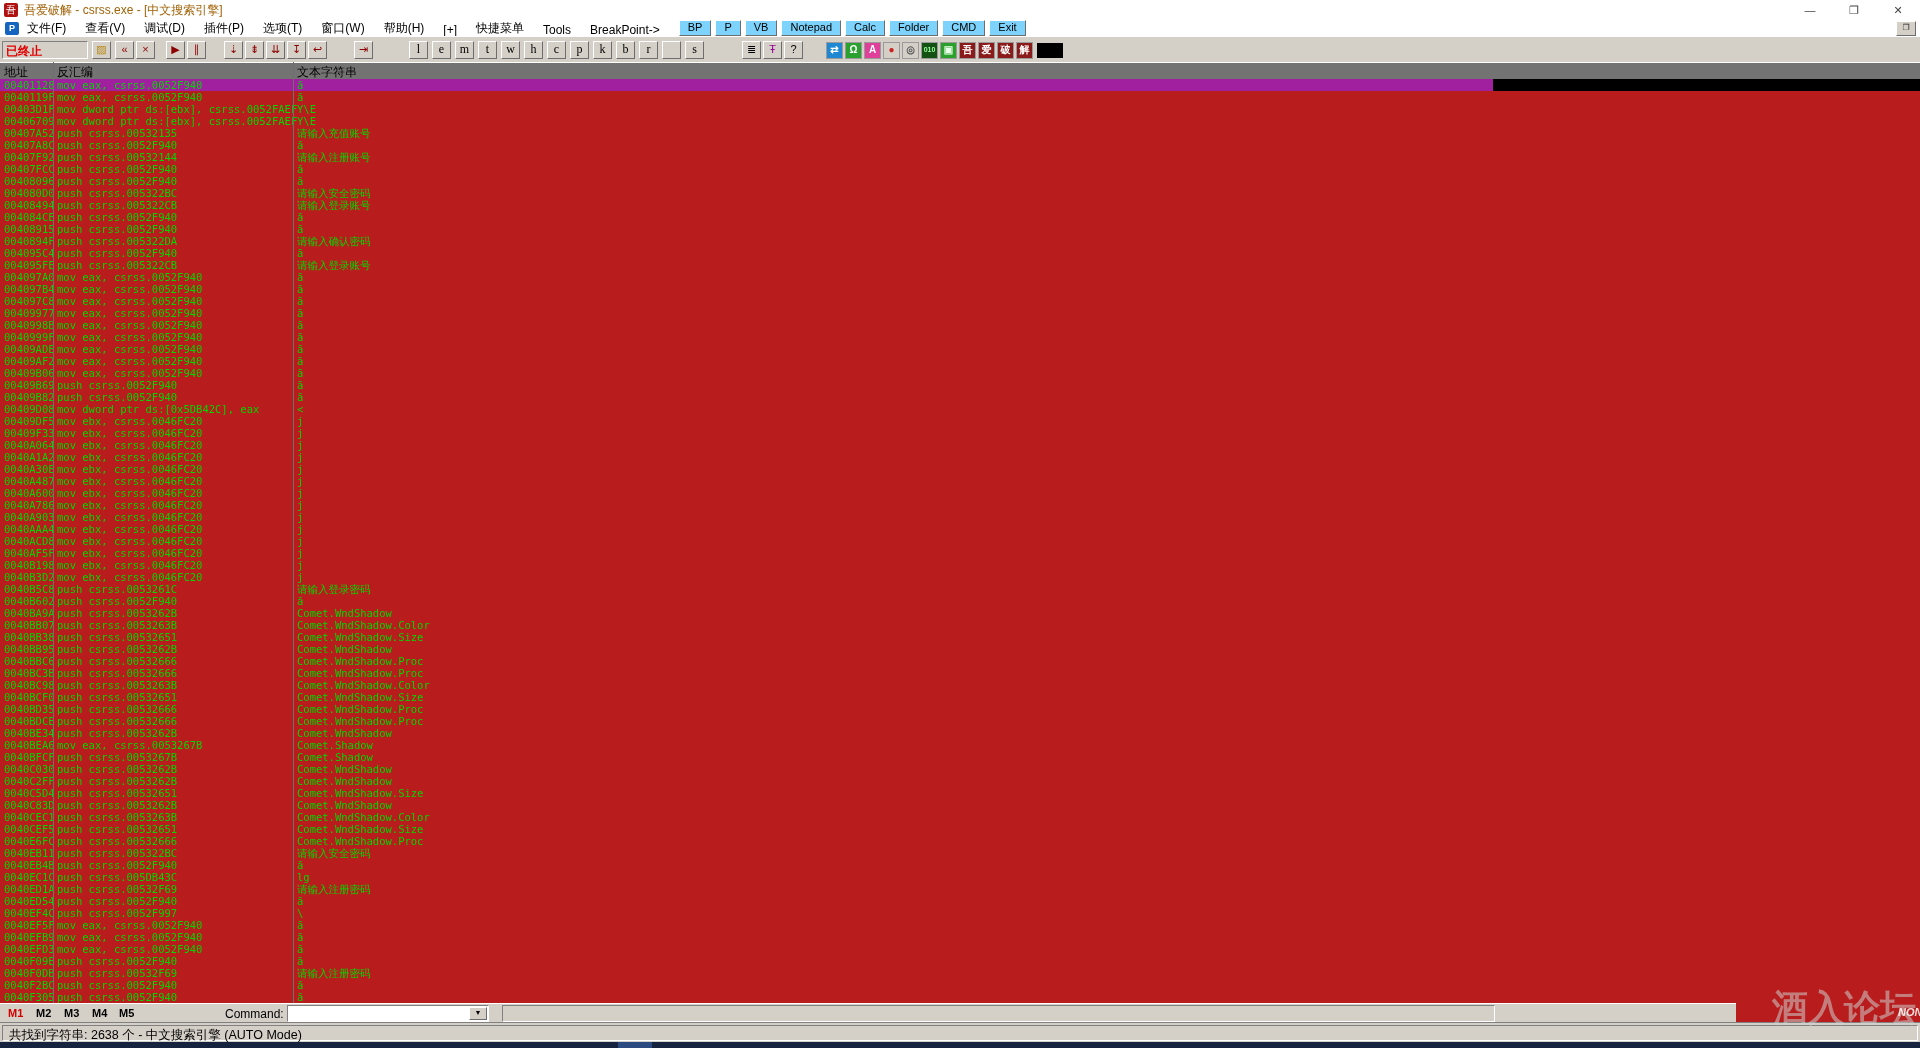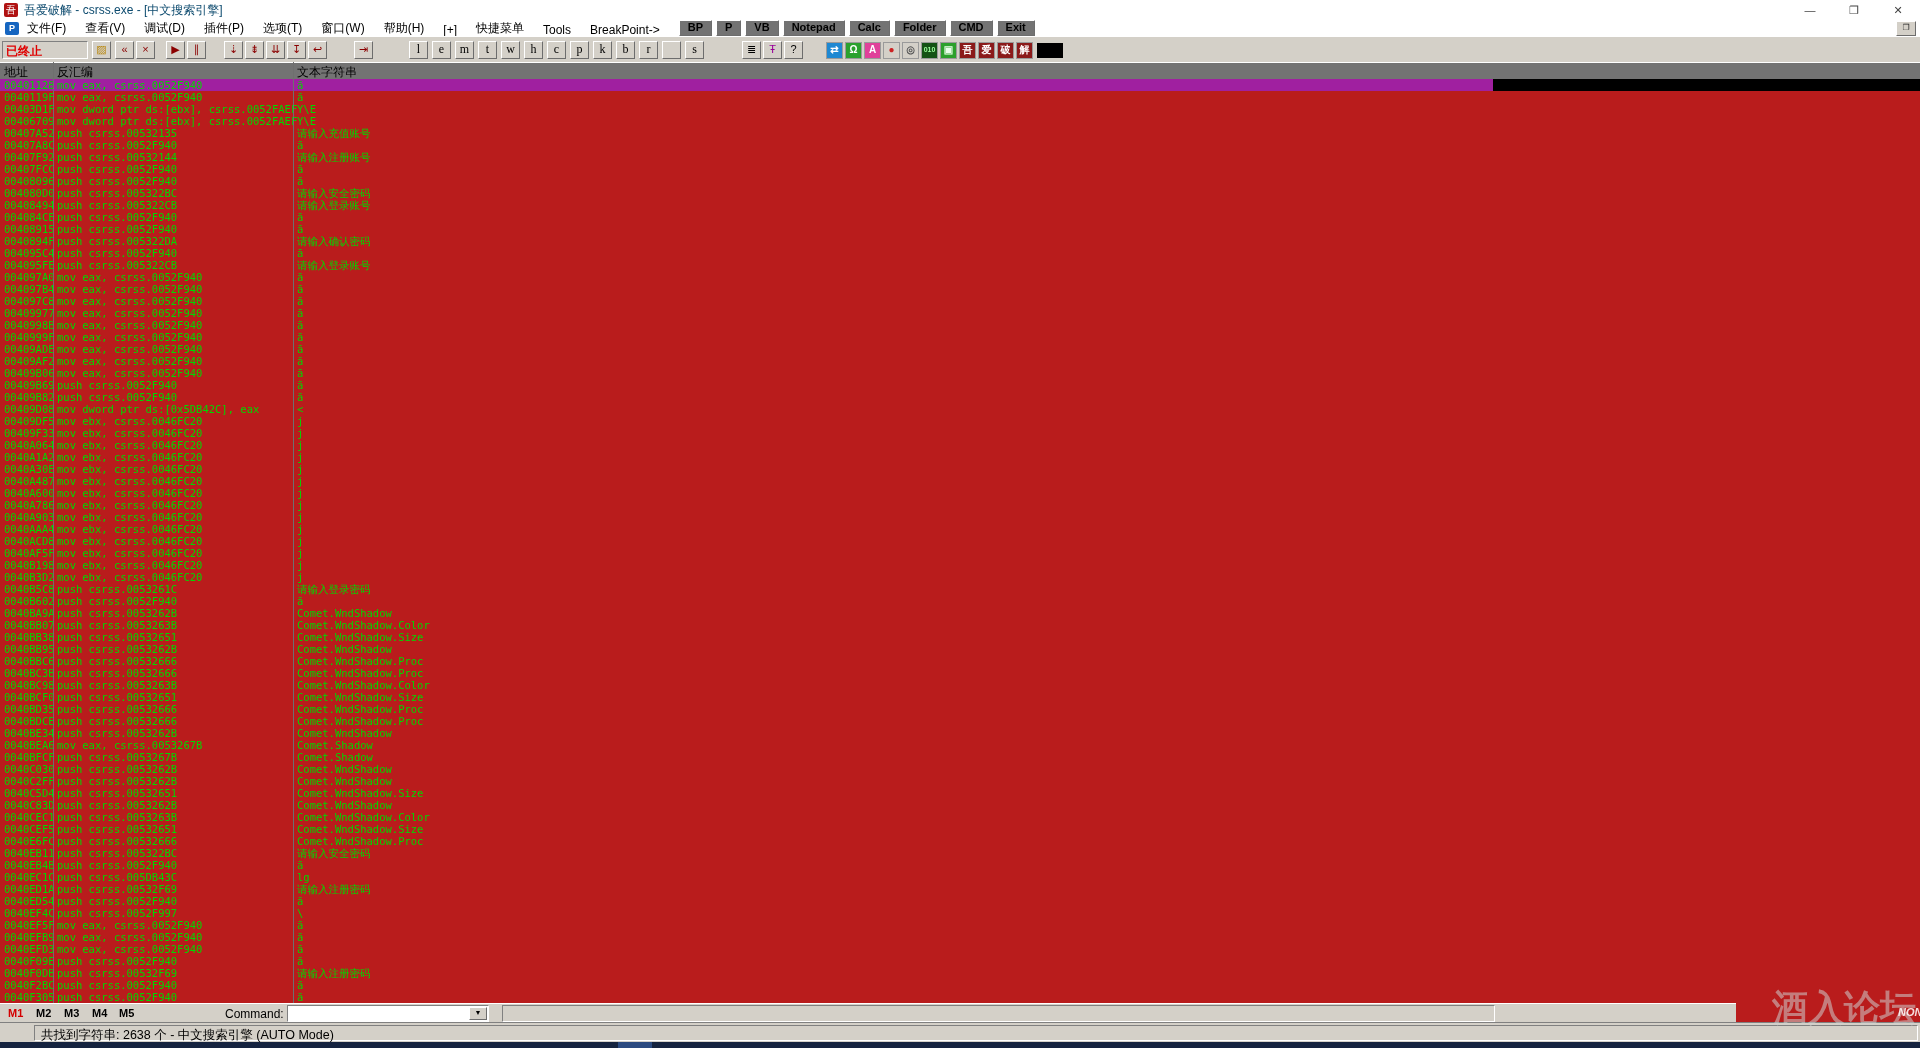--- a/index.html
+++ b/index.html
@@ -3,31 +3,31 @@
 <meta charset="utf-8">
 <style>
   html,body{margin:0;padding:0;background:#000;}
   .screen{position:relative;width:1920px;height:1048px;overflow:hidden;
     font-family:"Liberation Sans",sans-serif;background:#000;}
   
   .titlebar{position:absolute;left:0;top:0;width:1920px;height:20px;background:#ffffff;
     display:flex;align-items:center;}
   .app-icon{width:14px;height:14px;margin:0 6px 0 4px;background:#b01212;color:#fff;
     font-size:10px;line-height:14px;text-align:center;border-radius:2px;flex:none;}
-  .title-text{font-size:12px;color:#0c4a6e;}
+  .title-text{font-size:12px;color:#a16207;}
   .win-controls{position:absolute;right:0;top:0;height:20px;display:flex;}
   .win-btn{width:44px;height:20px;text-align:center;line-height:20px;font-size:11px;color:#444;}
   
   .menubar{position:absolute;left:0;top:20px;width:1920px;height:16px;background:#ffffff;
     display:flex;align-items:center;font-size:12px;color:#000;}
   .p-icon{width:14px;height:13px;margin:0 8px 0 5px;background:#1565c0;color:#fff;font-weight:bold;
     font-size:9px;line-height:13px;text-align:center;border-radius:2px;flex:none;}
   .menu-item{margin-right:19px;white-space:nowrap;}
-  .menu-btn{height:14px;line-height:13px;padding:0 8px;margin-right:4px;background:#737373;
-    border:1px solid;border-color:#fff #6d6d6d #6d6d6d #fff;font-size:11px;white-space:nowrap;font-weight:bold;}
+  .menu-btn{height:14px;line-height:13px;padding:0 8px;margin-right:4px;background:#7dd3fc;
+    border:1px solid;border-color:#fff #6d6d6d #6d6d6d #fff;font-size:11px;white-space:nowrap;}
   .mdi-btn{position:absolute;right:4px;top:1px;width:18px;height:13px;background:#d4d0c8;
     border:1px solid;border-color:#fff #6d6d6d #6d6d6d #fff;font-size:8px;line-height:12px;text-align:center;color:#222;}
   
   .toolbar{position:absolute;left:0;top:36px;width:1920px;height:26px;background:#d4d0c8;
     border-top:1px solid #fff;border-bottom:1px solid #808080;display:flex;align-items:center;}
   .status-panel{width:78px;height:15px;margin-left:2px;padding:1px 3px 0 3px;background:#d4d0c8;
     border:1px solid;border-color:#808080 #fff #fff #808080;color:#e00000;font-size:12px;font-weight:bold;white-space:nowrap;}
   .tb{width:17px;height:16px;margin-right:2px;flex:none;background:#d4d0c8;
     border:1px solid;border-color:#fff #6d6d6d #6d6d6d #fff;
     text-align:center;line-height:15px;font-size:11px;overflow:hidden;}
@@ -67,21 +67,21 @@
     font-size:10px;font-family:"Liberation Sans",sans-serif;}
   .combo-arrow{position:absolute;right:1px;top:1px;width:16px;height:11px;background:#d4d0c8;
     border:1px solid;border-color:#fff #6d6d6d #6d6d6d #fff;font-size:7px;line-height:10px;text-align:center;color:#000;}
   .cmd-panel{position:absolute;left:502px;top:1px;width:991px;height:15px;background:#d4d0c8;
     border:1px solid;border-color:#808080 #fff #fff #808080;}
   
   .statusbar{position:absolute;left:0;top:1022px;width:1920px;height:20px;background:#d4d0c8;
     border-top:1px solid #808080;}
   .status-inner{position:absolute;left:2px;top:2px;right:2px;bottom:2px;
     border:1px solid;border-color:#808080 #fff #fff #808080;
-    font-size:12.5px;color:#000;padding:1px 16px 0 6px;white-space:nowrap;margin-left:32px;}
+    font-size:12.5px;color:#000;padding:1px 16px 0 6px;white-space:nowrap;}
   
   .taskbar{position:absolute;left:0;top:1042px;width:1920px;height:6px;background:#15233f;}
   .task-accent{position:absolute;left:618px;top:0;width:34px;height:6px;background:#2b4a80;}
   
   .watermark{position:absolute;left:1740px;top:984px;width:180px;pointer-events:none;z-index:50;margin-left:32px;}
   .wm-text{font-family:"DejaVu Serif",serif;font-weight:bold;font-size:36px;
     color:rgba(205,205,205,0.55);white-space:nowrap;}
   .wm-none{position:absolute;left:126px;top:22px;font-size:11px;font-style:italic;
     font-weight:bold;color:rgba(255,255,255,0.85);}
   .wm-tris{position:absolute;left:160px;top:16px;font-size:9px;line-height:10px;

